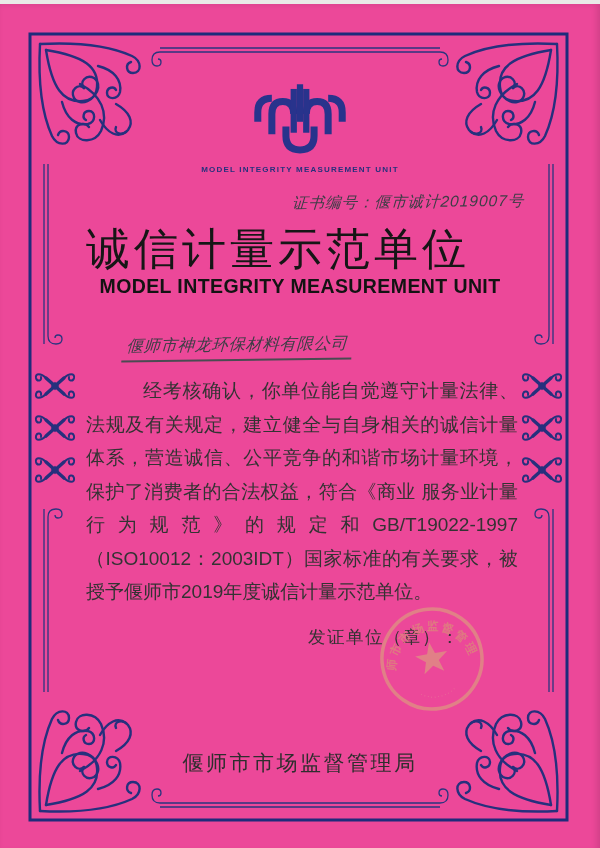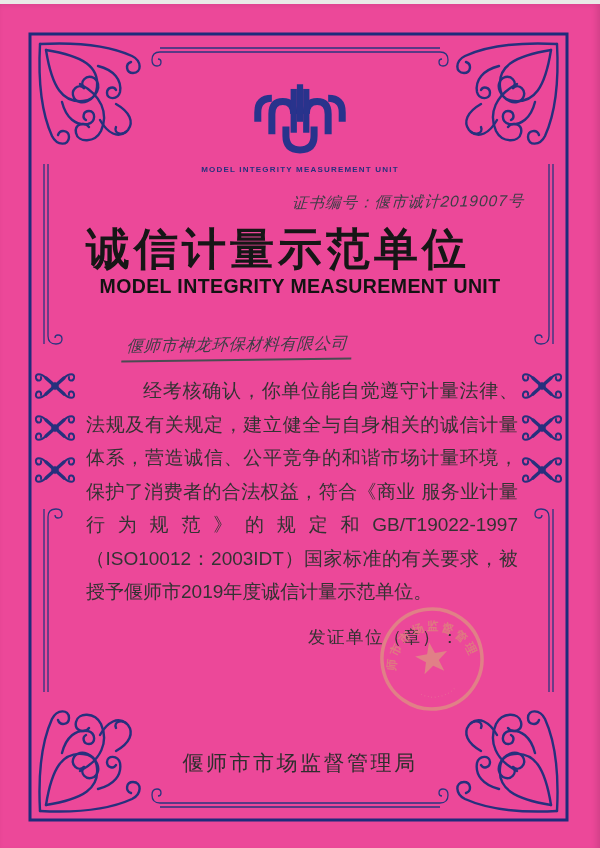--- a/index.html
+++ b/index.html
@@ -16,21 +16,21 @@
     left:0;top:161px;width:600px;text-align:center;
     font-size:8px;font-weight:bold;letter-spacing:1.2px;color:#26307d;
   }
   .cert-line{
     top:188px;right:76px;font-size:15.5px;color:#3d3e46;
     transform:rotate(-0.6deg) skewX(-4deg);letter-spacing:1px;
   }
   .hand{font-style:italic;}
   .title-zh{
     left:0;top:216px;width:556px;text-align:center;
-    font-family:"Liberation Serif",serif;font-weight:bold;
+    font-family:"Liberation Serif",serif;font-weight:normal;
     font-size:44px;letter-spacing:4px;color:#161616;
   }
   .title-en{
     left:0;top:271px;width:600px;text-align:center;
     font-size:19.5px;font-weight:bold;letter-spacing:.4px;color:#131313;
   }
   .company{
     left:122px;top:330px;width:230px;text-align:center;
     font-size:16.5px;color:#3d3e46;padding-bottom:3px;
     border-bottom:2px solid #4a4b52;

